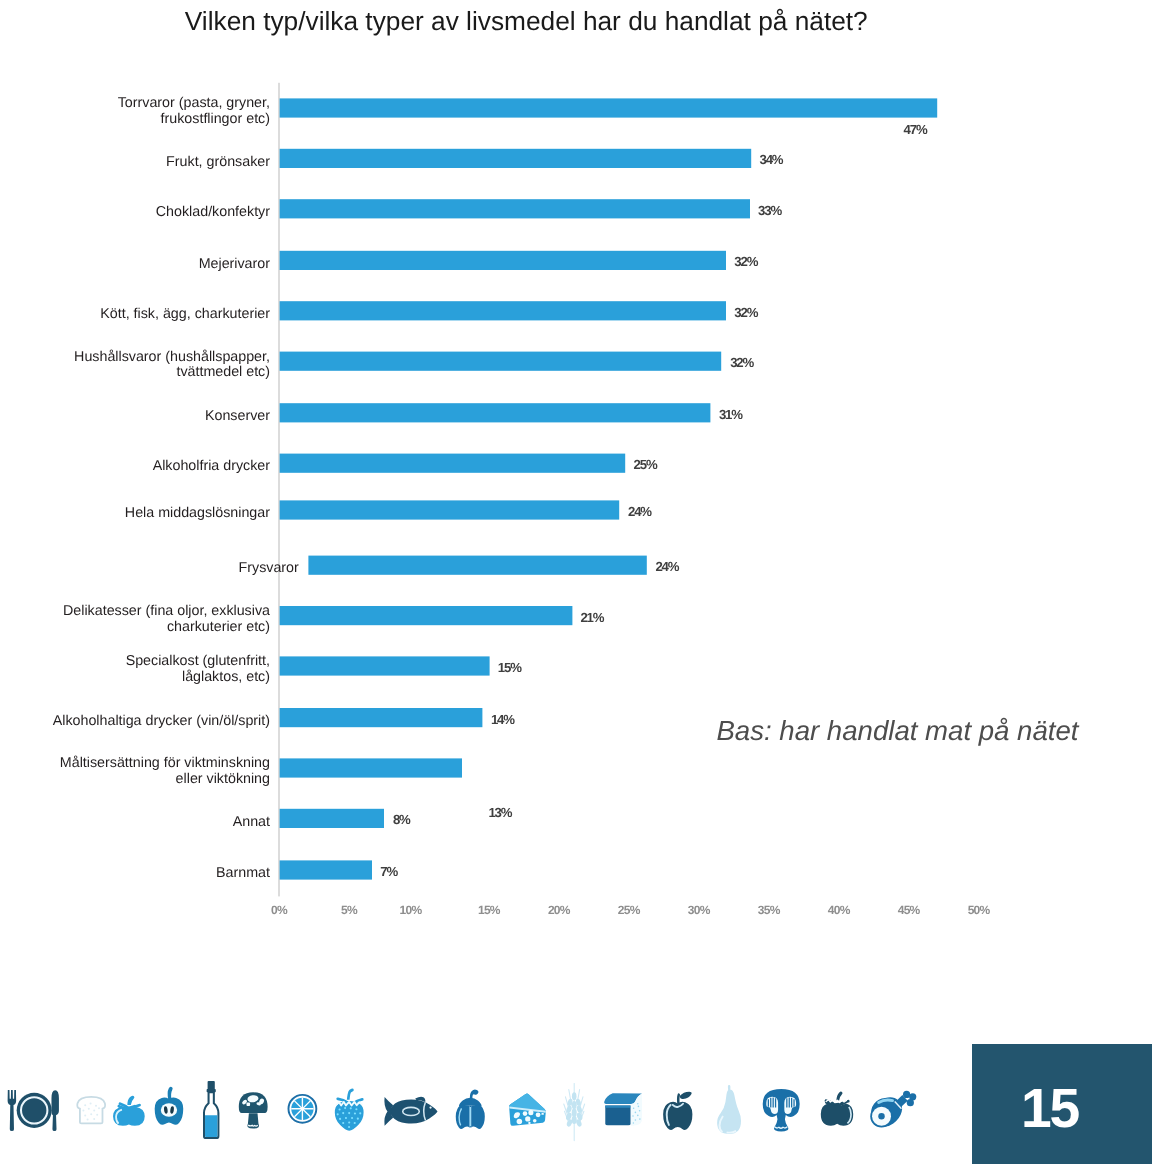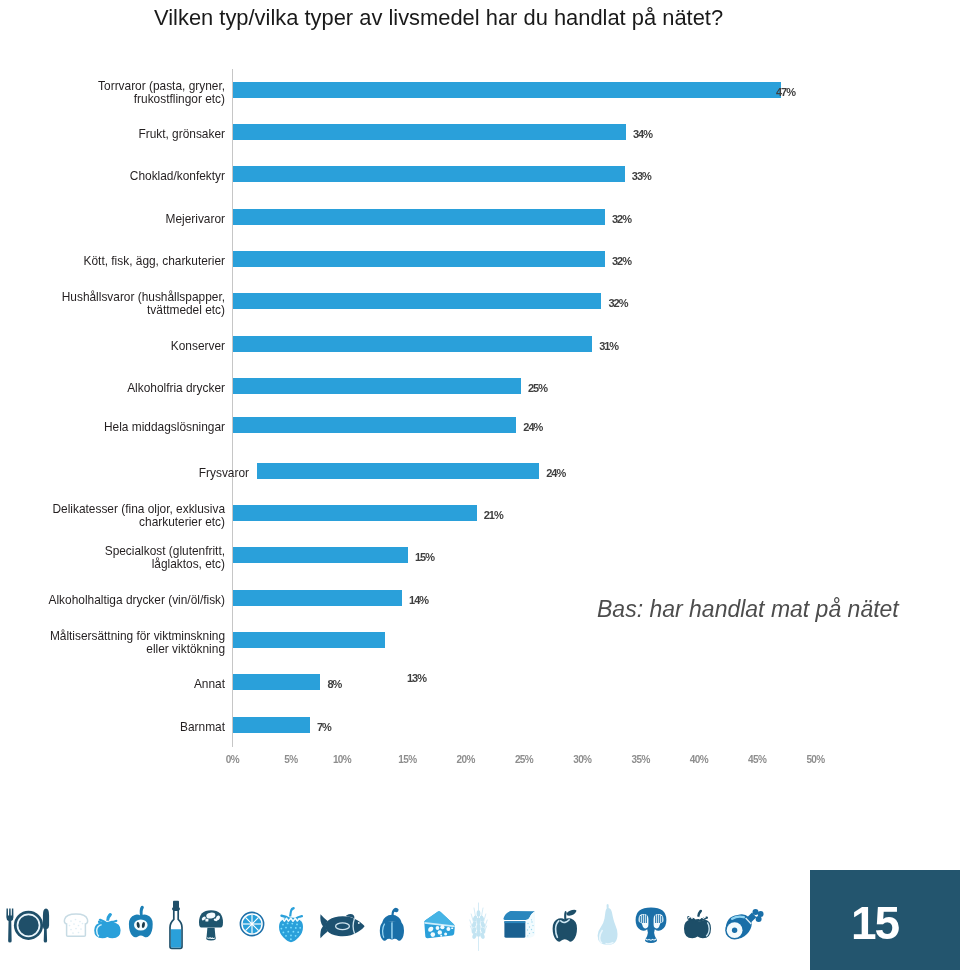--- a/index.html
+++ b/index.html
@@ -32,21 +32,21 @@
 
   <div class="plot-area">
     <div class="axis-line"></div>
     <div id="bars">
         <div class="bar-row" style="top: 68.635px;">
           <div class="cat-label">
             <span class="cat-line">Torrvaror (pasta, gryner,</span>
             <span class="cat-line">frukostflingor etc)</span>
           </div>
           <div class="bar" style="width: 548.02px; background: rgb(42, 160, 218);"></div>
-          <div class="val-label" style="left: 776px;">47%</div>
+          <div class="val-label" style="left: 753px; margin-top: 17px;">47%</div>
         </div>
         <div class="bar-row" style="top: 110.965px;">
           <div class="cat-label">
             <span class="cat-line">Frukt, grönsaker</span>
           </div>
           <div class="bar" style="width: 392.942px; background: rgb(42, 160, 218);"></div>
           <div class="val-label" style="left: 632.942px;">34%</div>
         </div>
         <div class="bar-row" style="top: 153.295px;">
           <div class="cat-label">
@@ -116,21 +116,21 @@
         <div class="bar-row" style="top: 534.265px;">
           <div class="cat-label">
             <span class="cat-line">Specialkost (glutenfritt,</span>
             <span class="cat-line">låglaktos, etc)</span>
           </div>
           <div class="bar" style="width: 174.9px; background: rgb(42, 160, 218);"></div>
           <div class="val-label" style="left: 414.9px;">15%</div>
         </div>
         <div class="bar-row" style="top: 576.595px;">
           <div class="cat-label">
-            <span class="cat-line">Alkoholhaltiga drycker (vin/öl/fisk)</span>
+            <span class="cat-line">Alkoholhaltiga drycker (vin/öl/sprit)</span>
           </div>
           <div class="bar" style="width: 169.07px; background: rgb(42, 160, 218);"></div>
           <div class="val-label" style="left: 409.07px;">14%</div>
         </div>
         <div class="bar-row" style="top: 618.925px; padding-left: 28px;">
           <div class="cat-label">
             <span class="cat-line">Måltisersättning för viktminskning</span>
             <span class="cat-line">eller viktökning</span>
           </div>
           <div class="bar" style="width: 151.58px; background: rgb(42, 160, 218);"></div>

